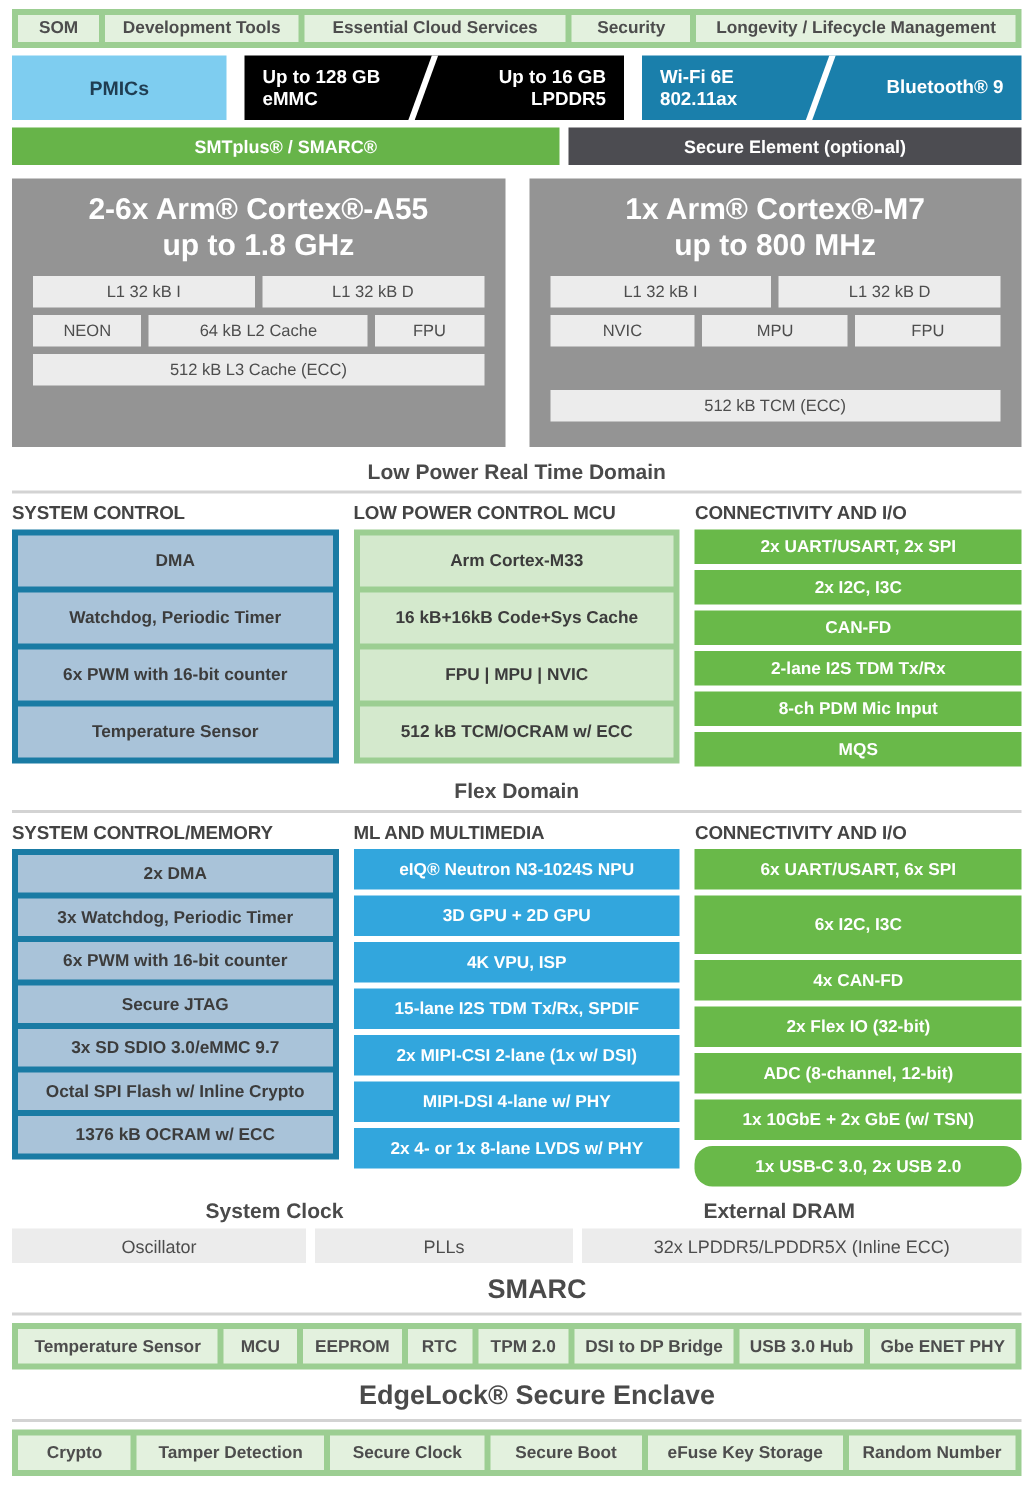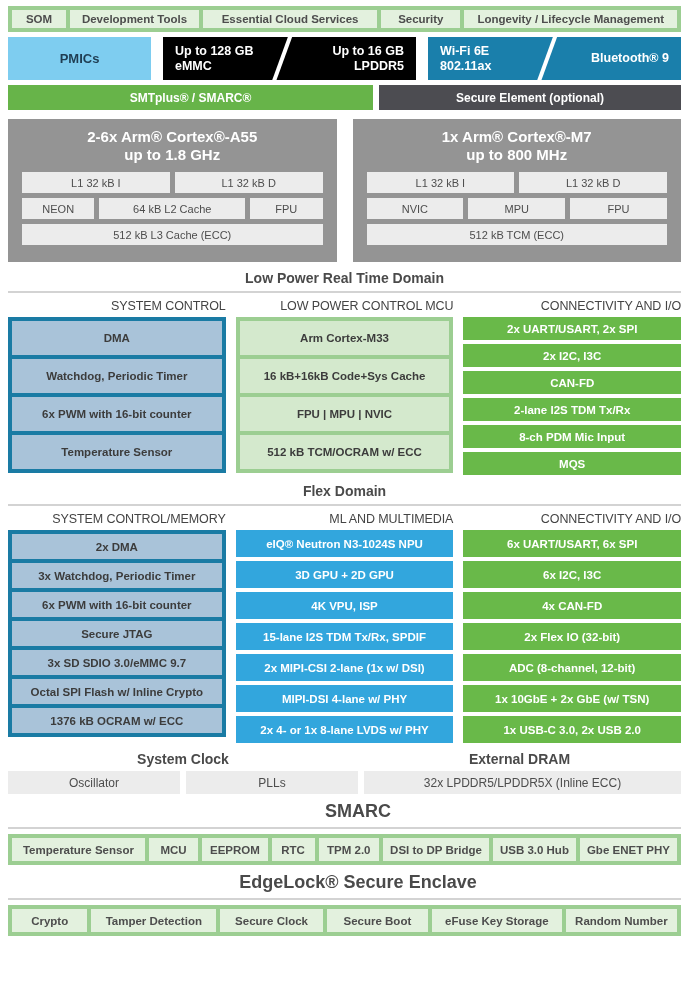--- a/index.html
+++ b/index.html
@@ -93,21 +93,21 @@
     margin:9px 8px 0 8px;
     display:flex;gap:16px;
   }
   .core{
     background:#949494;
     flex:1;
     padding:9px 14px 12px 14px;
     box-sizing:border-box;
   }
   .core-title{
-    color:#ffffff;font-weight:bold;font-size:15px;
+    color:#ffffff;font-weight:bold;font-size:20px;
     text-align:center;line-height:1.2;
     margin-bottom:8px;
   }
   .core-row{display:flex;gap:5px;margin-bottom:5px;}
   .core-cell{
     background:#ececec;color:#4d4d4d;
     font-size:11px;
     display:flex;align-items:center;justify-content:center;
     height:21px;flex:1;white-space:nowrap;
   }
@@ -119,21 +119,21 @@
   }
   .rule{height:2px;background:#d3d3d3;margin:0 8px;}
 
   
   .cols{
     margin:6px 8px 0 8px;
     display:flex;gap:10px;
   }
   .col{flex:1;display:flex;flex-direction:column;}
   .col-title{
-    text-align:right;font-weight:normal;font-size:12.5px;color:#444;
+    text-align:left;font-weight:bold;font-size:12.5px;color:#444;
     margin-bottom:4px;letter-spacing:-0.1px;
     white-space:nowrap;
   }
   .group{padding:4px;box-sizing:border-box;display:flex;flex-direction:column;gap:4px;}
   .group.blue-grp{background:#1a7ba4;}
   .group.green-grp{background:#9cce92;}
   .group.plain{background:transparent;padding:0;gap:4px;}
 
   .cell{
     display:flex;align-items:center;justify-content:center;
@@ -152,21 +152,21 @@
     font-weight:bold;font-size:14px;color:#4a4a4a;text-align:center;
   }
   .cap-sysclk{width:350px;}
   .cap-dram{flex:1;}
   .clock-row{display:flex;margin:4px 8px 0 8px;gap:6px;}
   .gray-cell{
     background:#ececec;color:#4d4d4d;font-size:12px;
     display:flex;align-items:center;justify-content:center;
     height:23px;
   }
-  .gc-osc{width:172px;}
+  .gc-osc{width:196px;}
   .gc-pll{width:172px;}
   .gc-dram{flex:1;}
 
   
   .sec-caption{
     text-align:center;font-weight:bold;font-size:18px;color:#4a4a4a;
     margin:7px 0 5px 0;
     padding-left:27px;
   }
   .chipband{
@@ -254,21 +254,21 @@
         <div class="core-row">
           <div class="core-cell" style="flex: 1 1 0%;">L1 32 kB I</div>
           <div class="core-cell" style="flex: 1 1 0%;">L1 32 kB D</div>
         </div>
         <div class="core-row">
           <div class="core-cell" style="flex: 1 1 0%;">NVIC</div>
           <div class="core-cell" style="flex: 1 1 0%;">MPU</div>
           <div class="core-cell" style="flex: 1 1 0%;">FPU</div>
         </div>
         <div class="core-row">
-          <div class="core-cell" style="flex: 1 1 0%;">512 kB TCM (ECC)</div>
+          <div class="core-cell" style="flex: 1 1 0%; margin-top: 24px;">512 kB TCM (ECC)</div>
         </div>
       </div>
     </div>
 
   <div id="domains-container">
       <div class="domain-caption">Low Power Real Time Domain</div>
       <div class="rule"></div>
       <div class="cols">
         <div class="col">
           <div class="col-title">SYSTEM CONTROL</div>
@@ -324,26 +324,26 @@
             <div class="cell brightblue-cell" style="height: 27px;">15-lane I2S TDM Tx/Rx, SPDIF</div>
             <div class="cell brightblue-cell" style="height: 27px;">2x MIPI-CSI 2-lane (1x w/ DSI)</div>
             <div class="cell brightblue-cell" style="height: 27px;">MIPI-DSI 4-lane w/ PHY</div>
             <div class="cell brightblue-cell" style="height: 27px;">2x 4- or 1x 8-lane LVDS w/ PHY</div>
           </div>
         </div>
         <div class="col">
           <div class="col-title">CONNECTIVITY AND I/O</div>
           <div class="group plain">
             <div class="cell green-cell" style="height: 27px;">6x UART/USART, 6x SPI</div>
-            <div class="cell green-cell" style="height: 27px;">6x I2C, I3C</div>
+            <div class="cell green-cell" style="height: 39px;">6x I2C, I3C</div>
             <div class="cell green-cell" style="height: 27px;">4x CAN-FD</div>
             <div class="cell green-cell" style="height: 27px;">2x Flex IO (32-bit)</div>
             <div class="cell green-cell" style="height: 27px;">ADC (8-channel, 12-bit)</div>
             <div class="cell green-cell" style="height: 27px;">1x 10GbE + 2x GbE (w/ TSN)</div>
-            <div class="cell green-cell" style="height: 27px;">1x USB-C 3.0, 2x USB 2.0</div>
+            <div class="cell green-cell" style="height: 27px; border-radius: 12px;">1x USB-C 3.0, 2x USB 2.0</div>
           </div>
         </div>
       </div>
     </div>
 
   <div class="clock-captions">
     <div class="cap cap-sysclk">System Clock</div>
     <div class="cap cap-dram">External DRAM</div>
   </div>
   <div class="clock-row">

